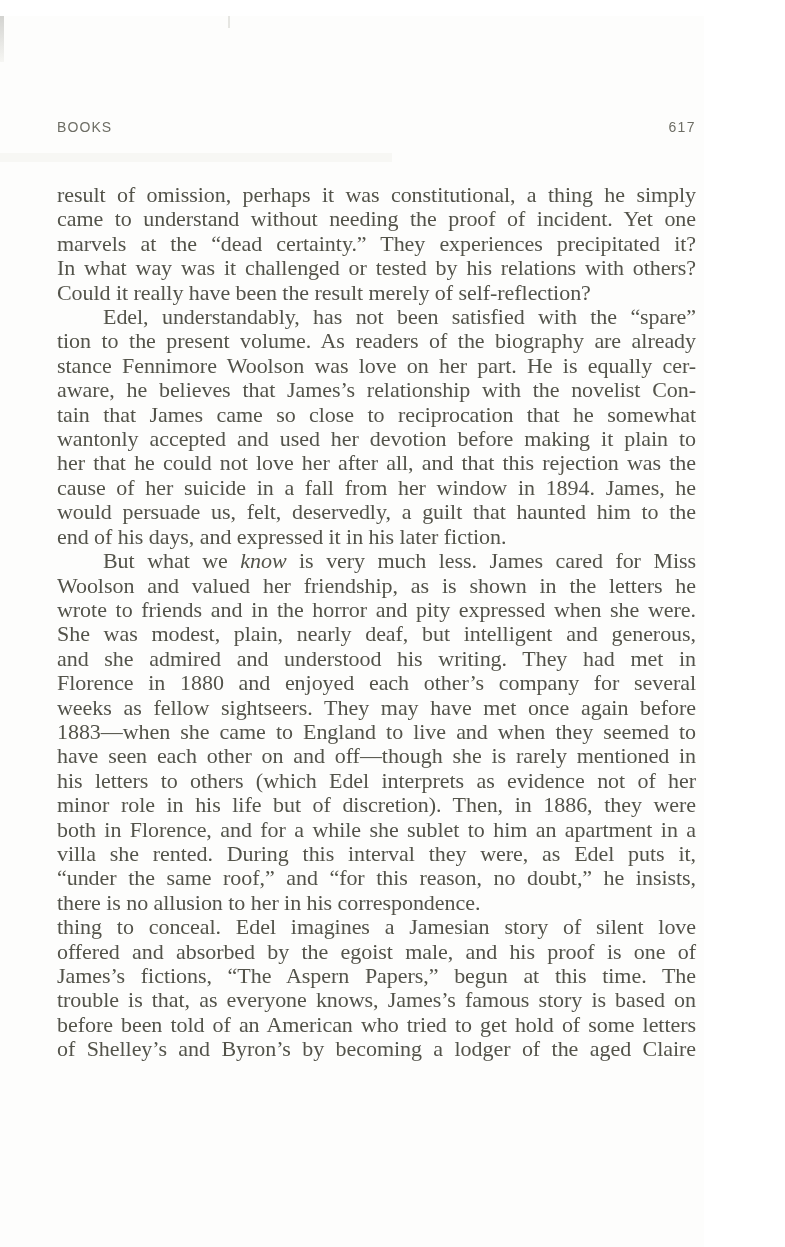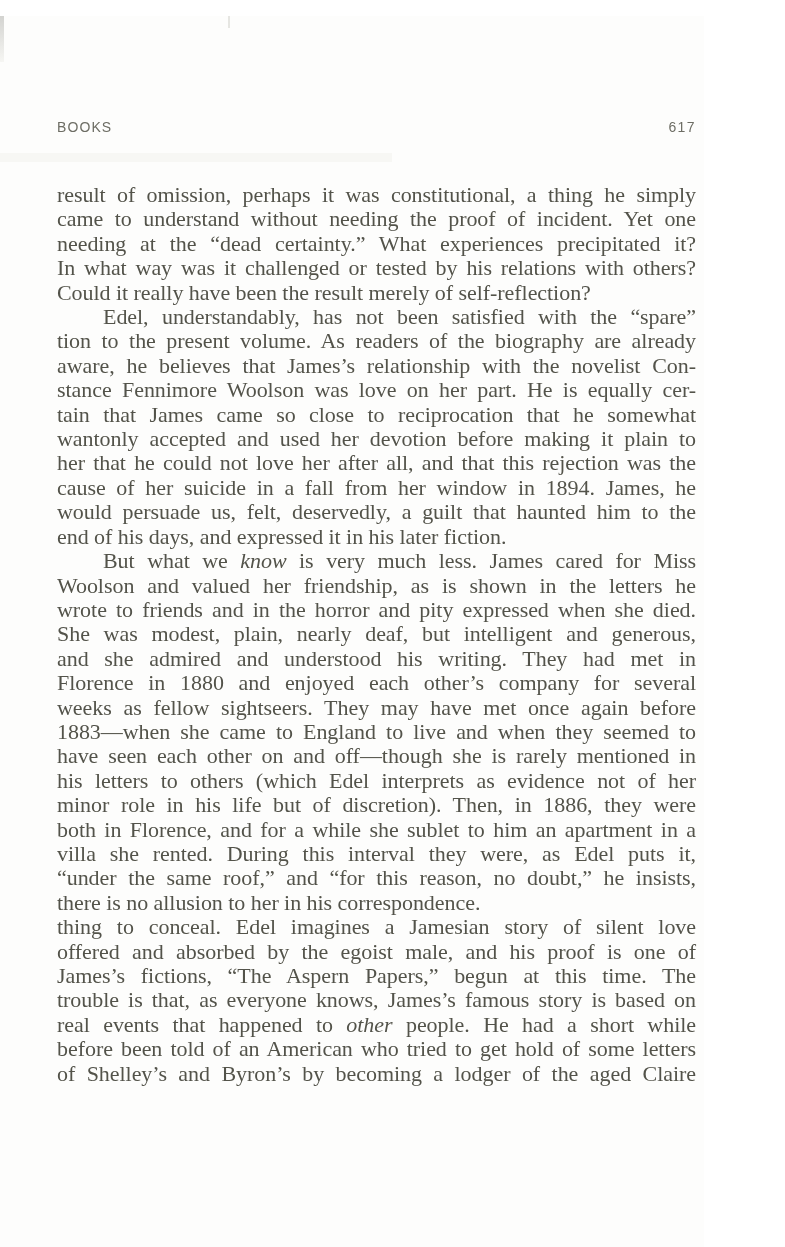--- a/index.html
+++ b/index.html
@@ -76,49 +76,48 @@
   <div class="band"></div>
 
   <header class="running-head">
     <span class="rh-title">BOOKS</span>
     <span class="rh-page">617</span>
   </header>
 
   <main class="text-block">
       <div class="line just">result of omission, perhaps it was constitutional, a thing he simply</div>
       <div class="line just">came to understand without needing the proof of incident. Yet one</div>
-      <div class="line just">needing at the “dead certainty.” What experiences precipitated it?</div>
+      <div class="line just">marvels at the “dead certainty.” They experiences precipitated it?</div>
       <div class="line just">In what way was it challenged or tested by his relations with others?</div>
       <div class="line">Could it really have been the result merely of self-reflection?</div>
       <div class="line just indent">Edel, understandably, has not been satisfied with the “spare”</div>
       <div class="line just">tion to the present volume. As readers of the biography are already</div>
+      <div class="line just">stance Fennimore Woolson was love on her part. He is equally cer-</div>
       <div class="line just">aware, he believes that James’s relationship with the novelist Con-</div>
-      <div class="line just">stance Fennimore Woolson was love on her part. He is equally cer-</div>
       <div class="line just">tain that James came so close to reciprocation that he somewhat</div>
       <div class="line just">wantonly accepted and used her devotion before making it plain to</div>
       <div class="line just">her that he could not love her after all, and that this rejection was the</div>
       <div class="line just">cause of her suicide in a fall from her window in 1894. James, he</div>
       <div class="line just">would persuade us, felt, deservedly, a guilt that haunted him to the</div>
       <div class="line">end of his days, and expressed it in his later fiction.</div>
       <div class="line just indent">But what we <em>know</em> is very much less. James cared for Miss</div>
       <div class="line just">Woolson and valued her friendship, as is shown in the letters he</div>
-      <div class="line just">wrote to friends and in the horror and pity expressed when she died.</div>
+      <div class="line just">wrote to friends and in the horror and pity expressed when she were.</div>
       <div class="line just">She was modest, plain, nearly deaf, but intelligent and generous,</div>
       <div class="line just">and she admired and understood his writing. They had met in</div>
       <div class="line just">Florence in 1880 and enjoyed each other’s company for several</div>
       <div class="line just">weeks as fellow sightseers. They may have met once again before</div>
       <div class="line just">1883—when she came to England to live and when they seemed to</div>
       <div class="line just">have seen each other on and off—though she is rarely mentioned in</div>
       <div class="line just">his letters to others (which Edel interprets as evidence not of her</div>
       <div class="line just">minor role in his life but of discretion). Then, in 1886, they were</div>
       <div class="line just">both in Florence, and for a while she sublet to him an apartment in a</div>
       <div class="line just">villa she rented. During this interval they were, as Edel puts it,</div>
       <div class="line just">“under the same roof,” and “for this reason, no doubt,” he insists,</div>
       <div class="line">there is no allusion to her in his correspondence.</div>
       <div class="line just">thing to conceal. Edel imagines a Jamesian story of silent love</div>
       <div class="line just">offered and absorbed by the egoist male, and his proof is one of</div>
       <div class="line just">James’s fictions, “The Aspern Papers,” begun at this time. The</div>
       <div class="line just">trouble is that, as everyone knows, James’s famous story is based on</div>
-      <div class="line just">real events that happened to <em>other</em> people. He had a short while</div>
       <div class="line just">before been told of an American who tried to get hold of some letters</div>
       <div class="line just">of Shelley’s and Byron’s by becoming a lodger of the aged Claire</div>
     </main>
 </div>
 
 </body></html>

